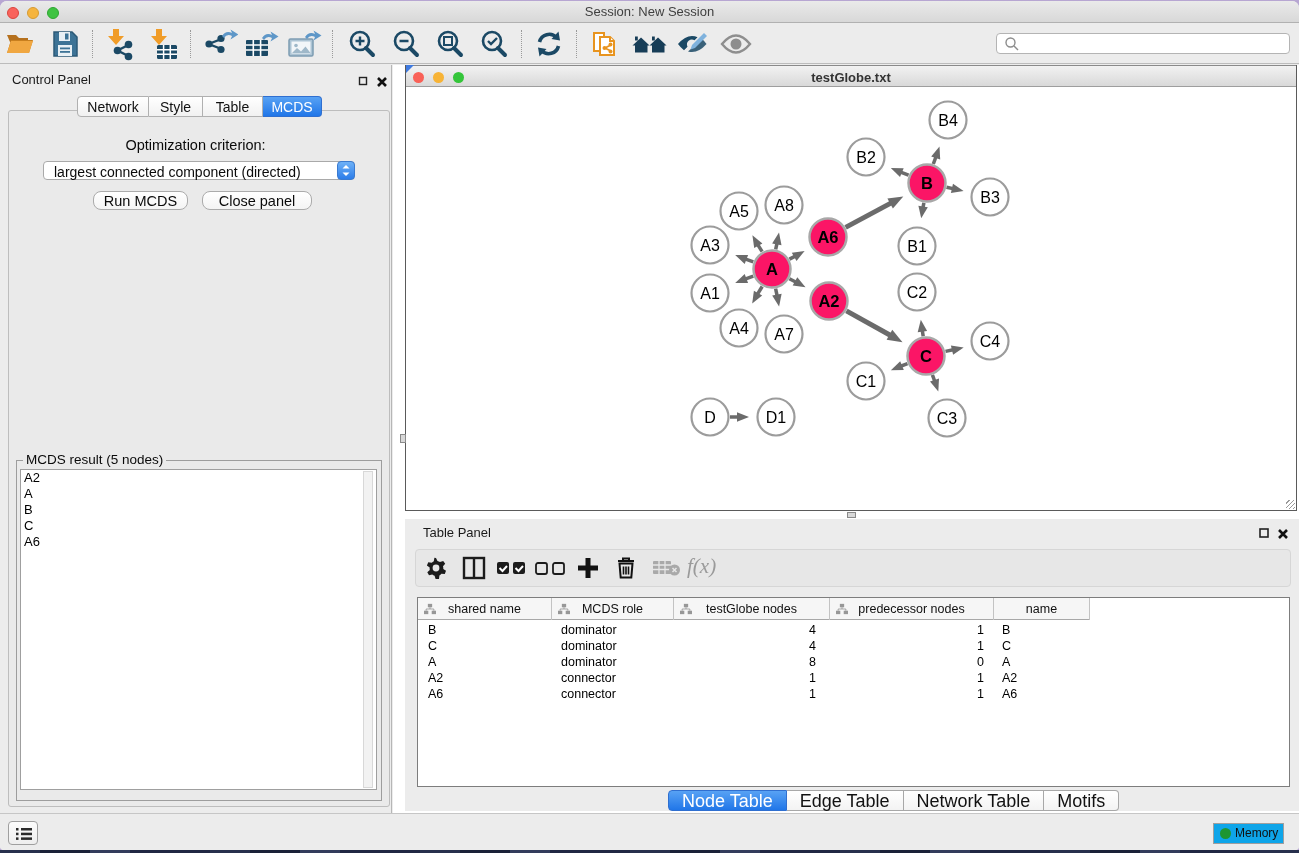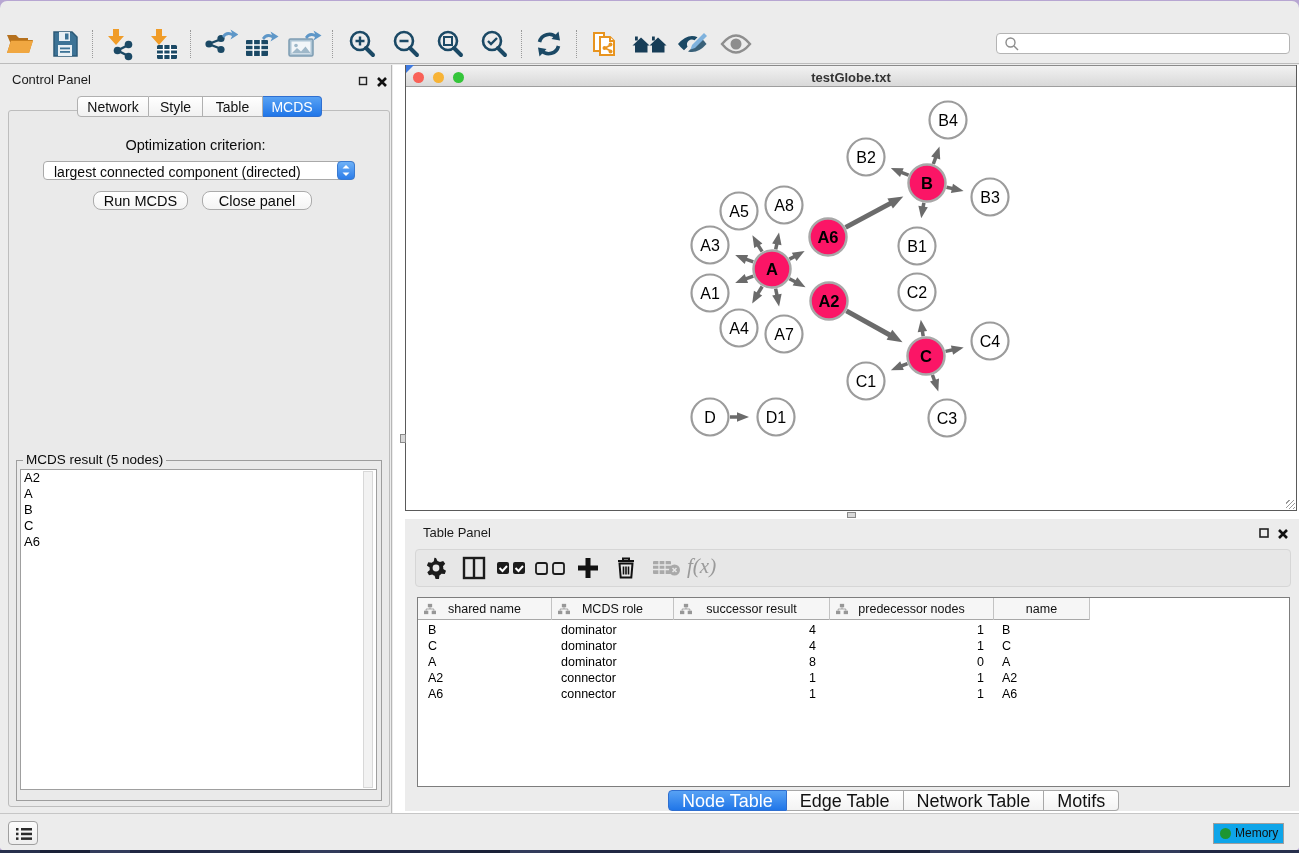--- a/index.html
+++ b/index.html
@@ -62,20 +62,26 @@
 #statusbar{position:absolute;left:0;top:812px;width:1299px;height:37px;background:#ececec;border-top:1px solid #c6c6c6;}
 #sbtn{position:absolute;left:8px;top:7px;width:30px;height:24px;background:linear-gradient(#fcfcfc,#eee);border:1px solid #9f9f9f;border-radius:4px;}
 #membtn{position:absolute;left:1213px;top:9px;width:71px;height:21px;background:#0ea5e9;border:1px solid #9f9f9f;font-size:12px;color:#111;line-height:19px;}
 #membtn .dot{display:inline-block;width:11px;height:11px;border-radius:50%;background:#1d9632;margin:0 4px 0 6px;vertical-align:-1.5px;}
 #botstrip{position:absolute;left:0;top:850px;width:1299px;height:3px;z-index:50;background:repeating-linear-gradient(90deg,#27304d 0 40px,#1a2138 40px 90px,#333c5c 90px 130px,#202843 130px 210px);}
 svg text{font-family:"Liberation Sans",sans-serif;}
 </style></head>
 <body>
 <div id="topstrip"></div>
 <div id="win">
+<div id="titlebar">
+      <div class="tl r"></div>
+      <div class="tl y"></div>
+      <div class="tl g"></div>
+      <div class="t">Session: New Session</div>
+    </div>
 <div id="toolbar">
 <svg class="ti" style="left:2px" width="36" height="34" viewBox="0 0 36 34">
         <path d="M5 8 h9 l3 3 h9 v4 H8 z" fill="#b5701d"></path>
         <path d="M5 8 v18 l4 -13 h22 l-4 13 H5 z" fill="#c87f1e"></path>
         <path d="M9 14 h22 l-4 12 H5 z" fill="#f0a741"></path>
       </svg>
 <svg class="ti" style="left:48px" width="34" height="34" viewBox="0 0 34 34">
         <path d="M6 5 h18 l5 5 v19 H6 z" fill="#3d7396" stroke="#2d5a77" stroke-width="1.5"></path>
         <rect x="11" y="5" width="11" height="9" fill="#e8f0f5"></rect>
         <rect x="17" y="6.5" width="3.5" height="6" fill="#3d7396"></rect>
@@ -416,21 +422,21 @@
               </div>
 <div class="hc" style="left:256px;width:156px">
                 <svg style="position:absolute;left:5px;top:5px" width="14" height="12" viewBox="0 0 16 14">
                   <g fill="#979797">
                     <rect x="5.5" y="1" width="5" height="4"></rect>
                     <rect x="1" y="9" width="5" height="4"></rect>
                     <rect x="10" y="9" width="5" height="4"></rect>
                   </g>
                   <path d="M8 5 v2 M3.5 9 v-2 h9 v2" fill="none" stroke="#979797" stroke-width="1"></path>
                 </svg>
-                <span>successor result</span>
+                <span>testGlobe nodes</span>
               </div>
 <div class="hc" style="left:412px;width:164px">
                 <svg style="position:absolute;left:5px;top:5px" width="14" height="12" viewBox="0 0 16 14">
                   <g fill="#979797">
                     <rect x="5.5" y="1" width="5" height="4"></rect>
                     <rect x="1" y="9" width="5" height="4"></rect>
                     <rect x="10" y="9" width="5" height="4"></rect>
                   </g>
                   <path d="M8 5 v2 M3.5 9 v-2 h9 v2" fill="none" stroke="#979797" stroke-width="1"></path>
                 </svg>

